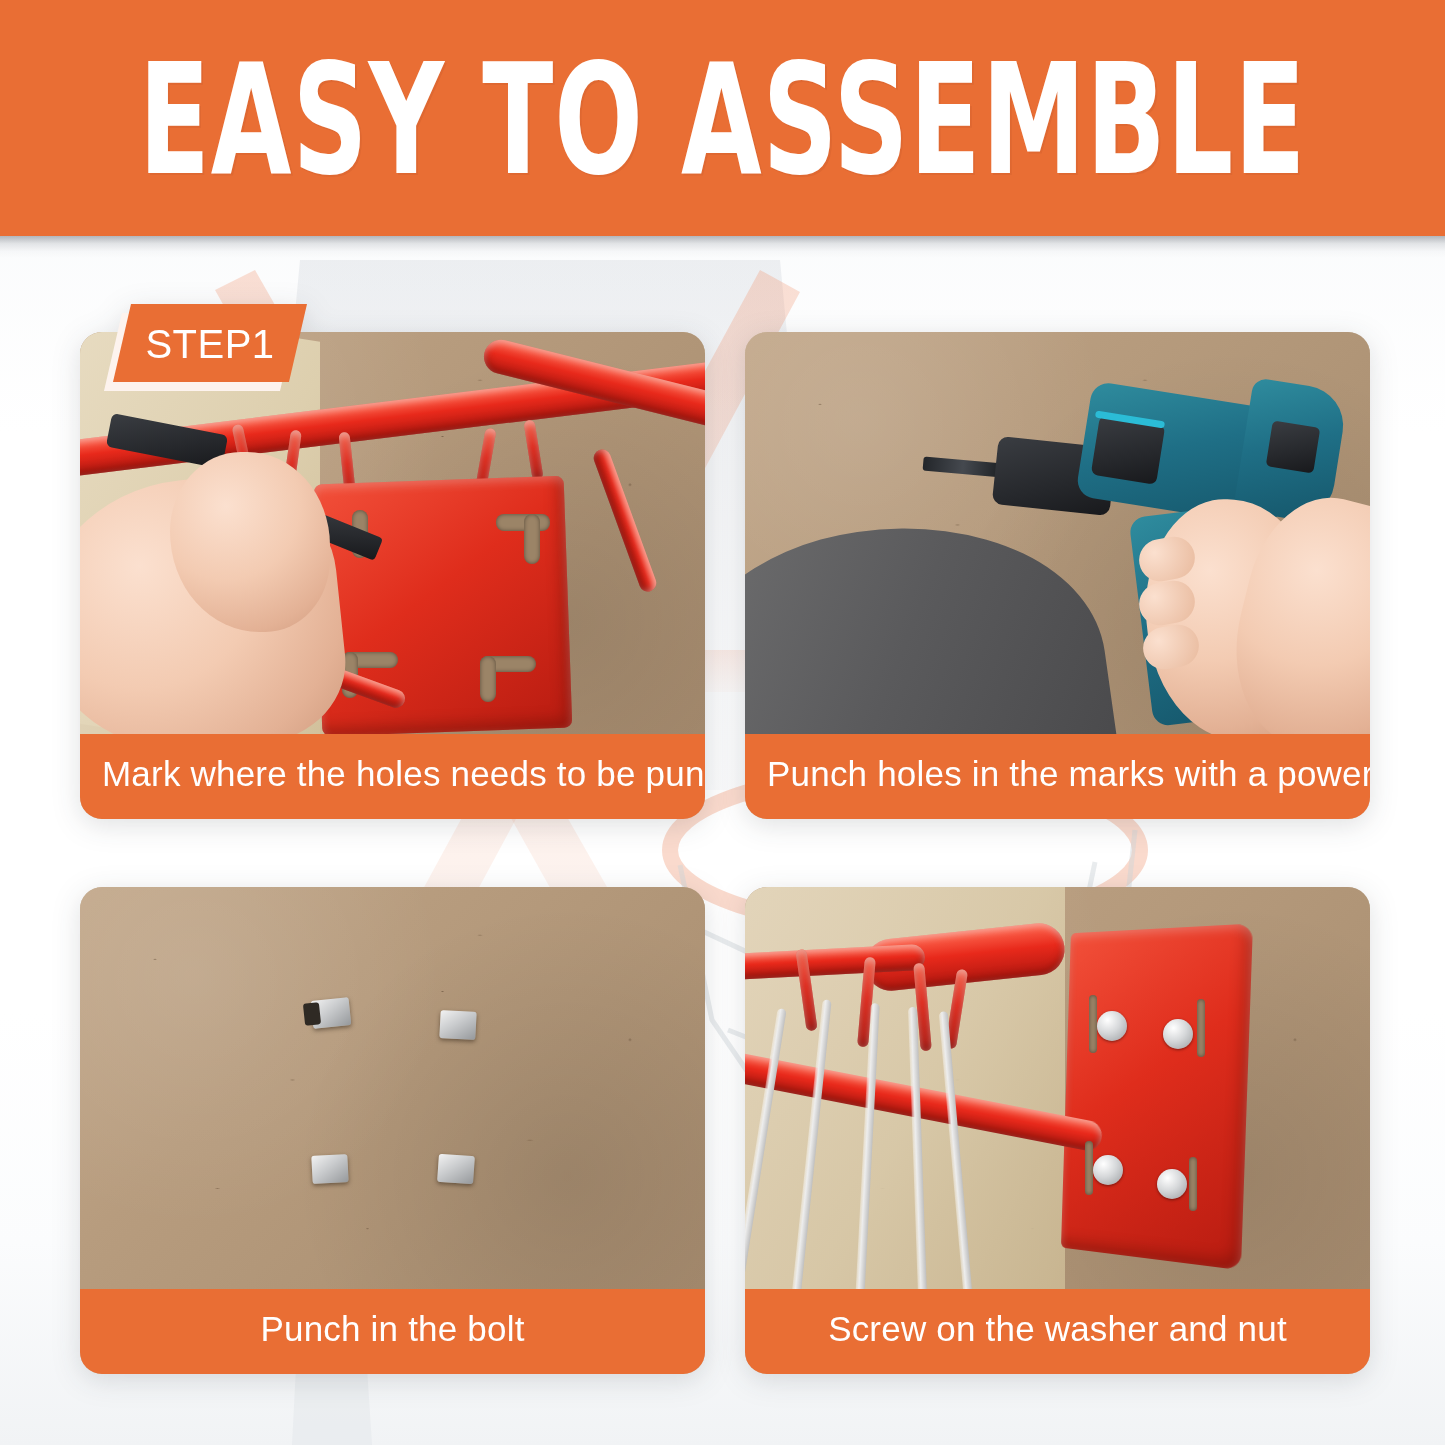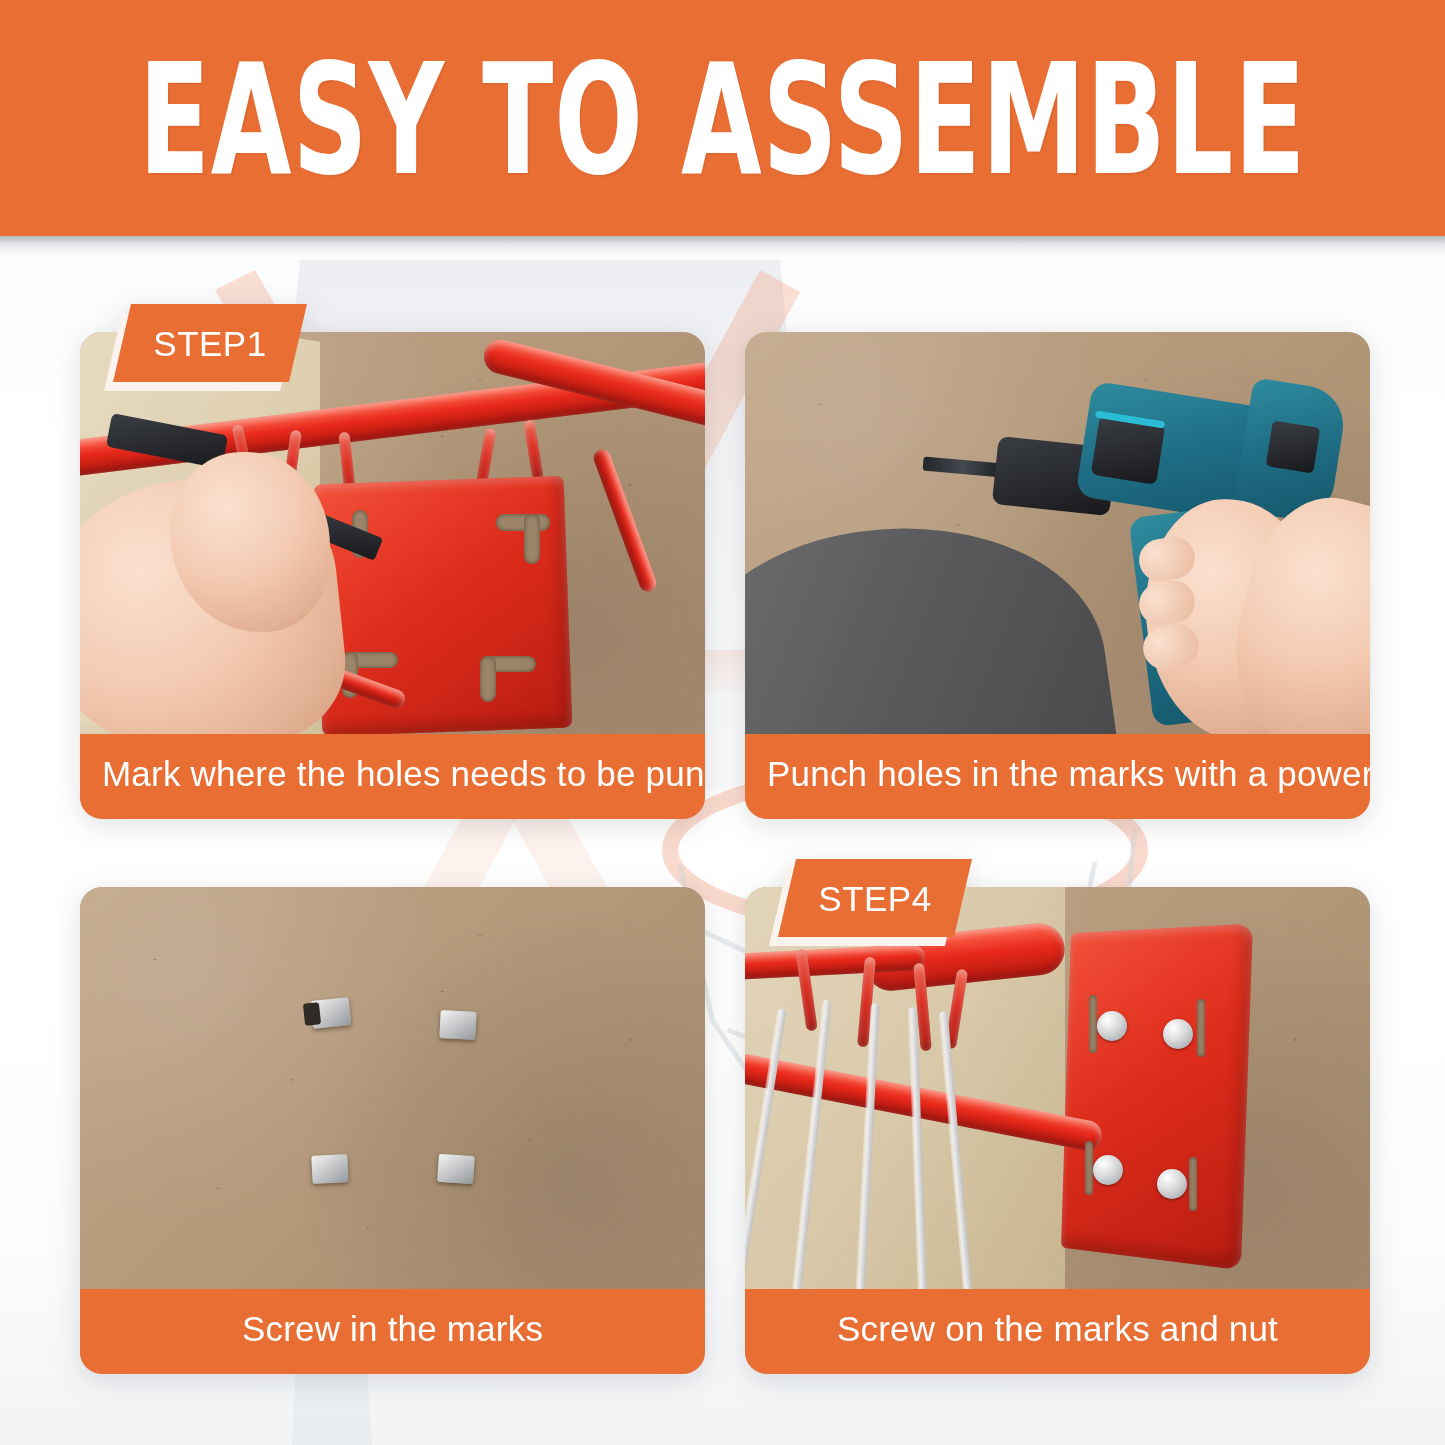--- a/index.html
+++ b/index.html
@@ -150,21 +150,21 @@
     transform: skewX(-13deg);
   }
   .step-badge .badge-label {
     position: absolute;
     left: 0; top: 0;
     width: 176px; height: 80px;
     display: flex;
     align-items: center;
     justify-content: center;
     color: #ffffff;
-    font-size: 35px;
+    font-size: 40px;
     font-weight: 400;
     letter-spacing: 0.5px;
     z-index: 2;
   }
 
   
   .mdf {
     position: absolute;
     inset: 0;
     background:
@@ -377,21 +377,21 @@
       <div class="panel-inner">
         <div class="photo">
           <div class="mdf"></div>
           <div class="bolt" style="left:232px; top:112px; width:38px; height:28px; transform:rotate(-6deg);"></div>
           <div style="position:absolute; left:224px; top:116px; width:16px; height:22px; border-radius:3px;
                       background:#2f2a24; transform:rotate(-6deg);"></div>
           <div class="bolt" style="left:360px; top:124px; width:36px; height:28px; transform:rotate(3deg);"></div>
           <div class="bolt" style="left:232px; top:268px; width:36px; height:28px; transform:rotate(-3deg);"></div>
           <div class="bolt" style="left:358px; top:268px; width:36px; height:28px; transform:rotate(4deg);"></div>
         </div>
-        <div class="caption-bar align-center">Screw in the marks</div>
+        <div class="caption-bar align-center">Punch in the bolt</div>
       </div>
     </div>
 
     <div class="panel pos-br">
       <div class="panel-inner">
         <div class="photo">
           <div class="mdf"></div>
 
           <div class="cardboard" style="left:-10px; top:-10px; width:330px; height:420px; opacity:0.85;"></div>
 
@@ -417,23 +417,18 @@
           <div class="keyhole" style="left:452px; top:112px; width:8px; height:58px; border-radius:4px;"></div>
           <div class="keyhole" style="left:340px; top:254px; width:8px; height:54px; border-radius:4px;"></div>
           <div class="keyhole" style="left:444px; top:270px; width:8px; height:54px; border-radius:4px;"></div>
 
           <div class="rope" style="left:10px; top:120px; width:9px; height:290px; transform:rotate(9deg);"></div>
           <div class="rope" style="left:62px; top:112px; width:9px; height:300px; transform:rotate(6deg);"></div>
           <div class="rope" style="left:118px; top:116px; width:9px; height:296px; transform:rotate(3deg);"></div>
           <div class="rope" style="left:168px; top:120px; width:9px; height:290px; transform:rotate(-2deg);"></div>
           <div class="rope" style="left:206px; top:124px; width:9px; height:284px; transform:rotate(-5deg);"></div>
         </div>
-        <div class="caption-bar align-center">Screw on the marks and nut</div>
-      </div>
-      <div class="step-badge">
-        <div class="badge-back"></div>
-        <div class="badge-front"></div>
-        <div class="badge-label">STEP4</div>
+        <div class="caption-bar align-center">Screw on the washer and nut</div>
       </div>
     </div>
 
   </div>
 </div>
 
 </body></html>

